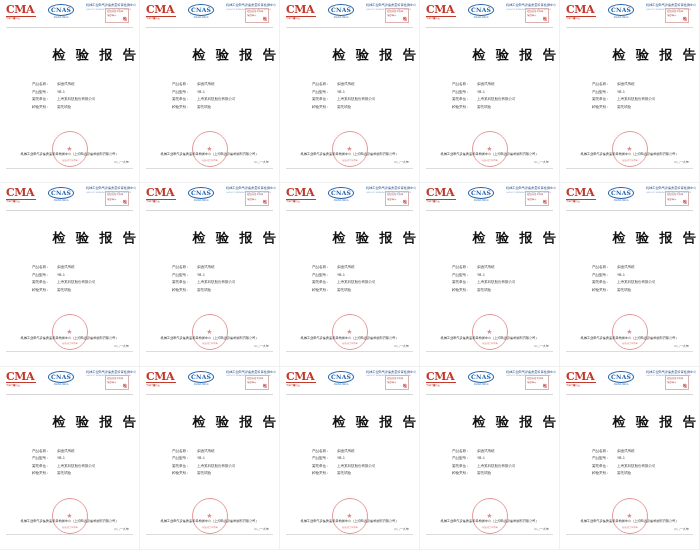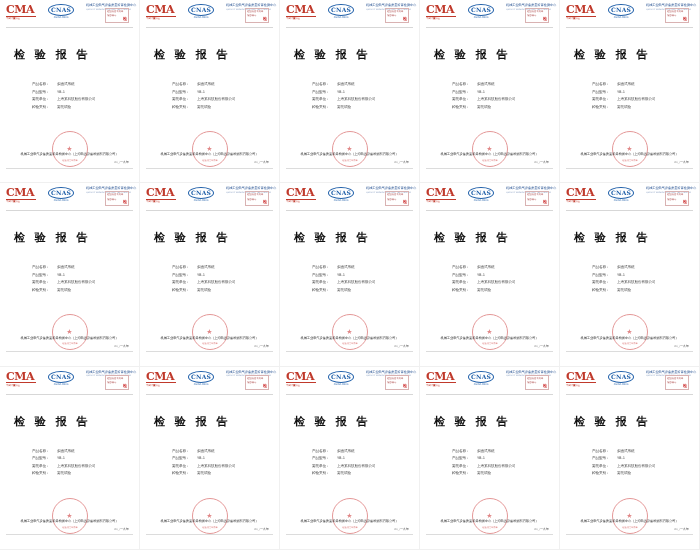--- a/index.html
+++ b/index.html
@@ -170,23 +170,23 @@
     height: 0.7px;
     background: #d7d7d7;
   }
 
   
   .title {
     position: absolute;
     top: 48px;
     left: 11px;
     right: 0;
-    text-align: left;
+    text-align: right;
     font-family: "DejaVu Sans", sans-serif;
-    font-size: 11px;
+    font-size: 13px;
     font-weight: bold;
     letter-spacing: 3px;
     color: #111;
     line-height: 14px;
     text-indent: 3px;
   }
 
   
   .fields {
     position: absolute;

